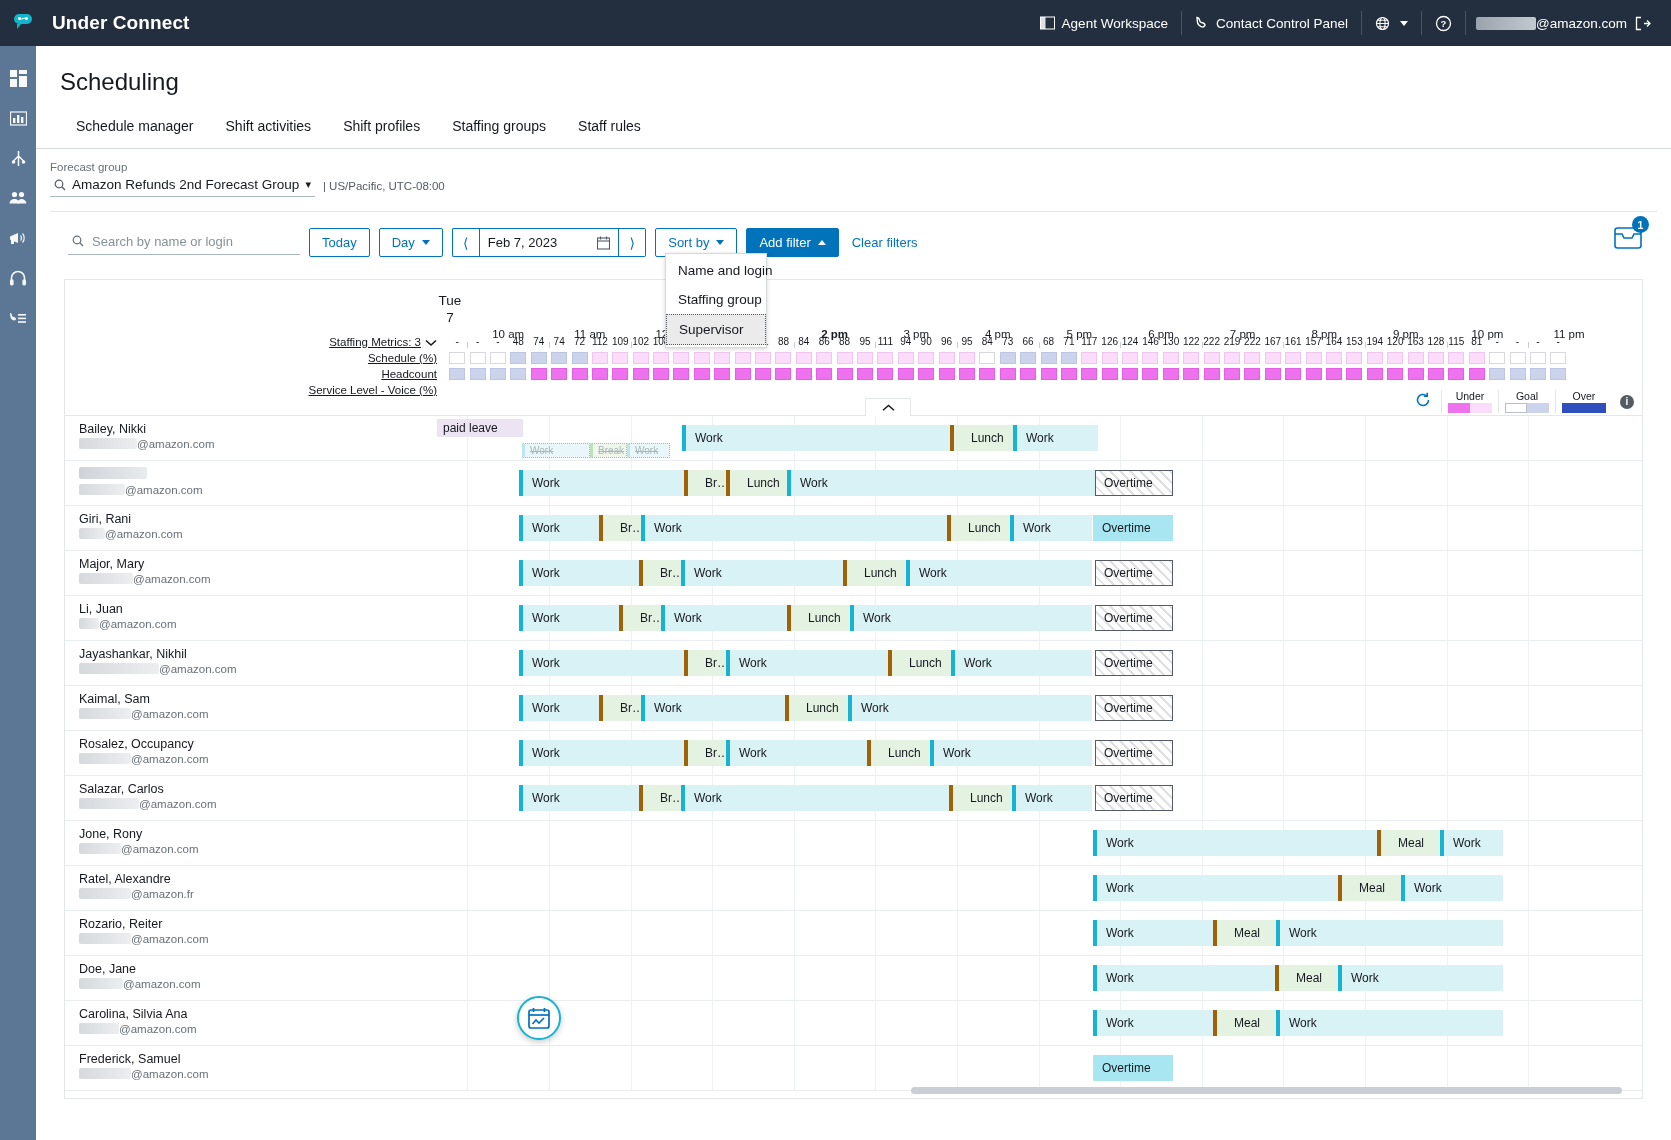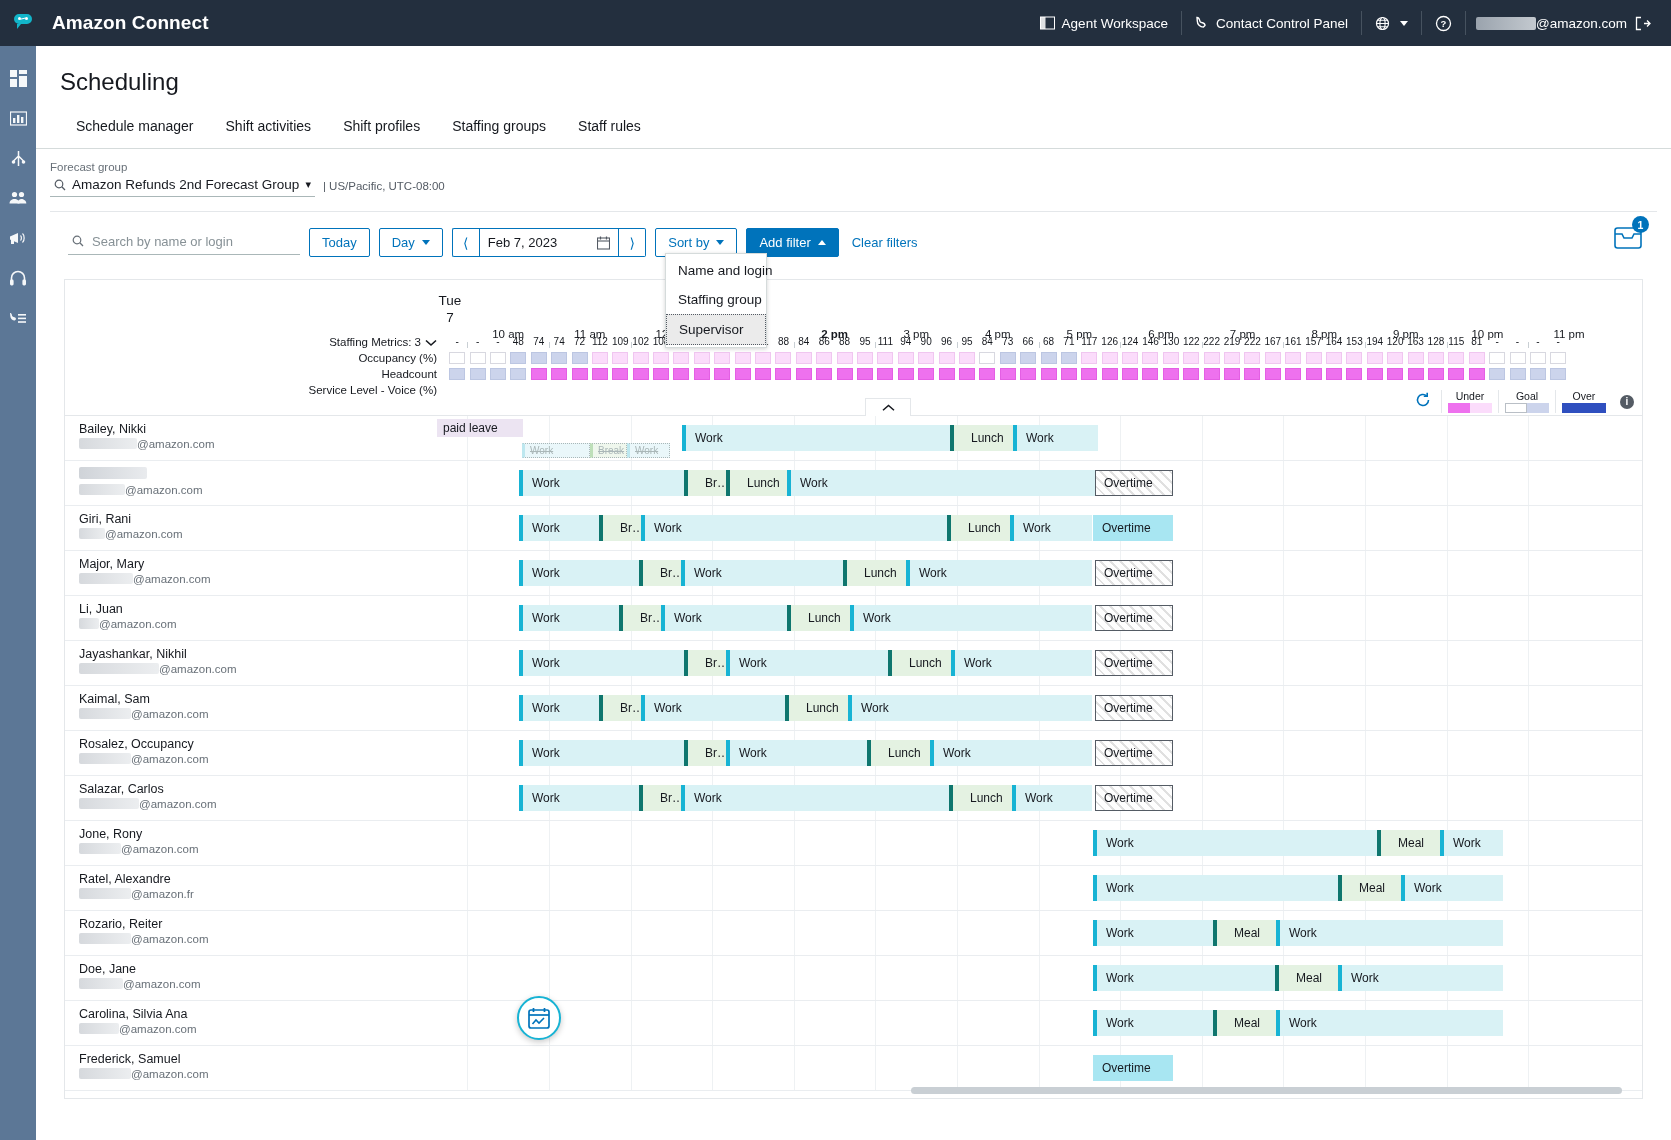--- a/index.html
+++ b/index.html
@@ -106,21 +106,21 @@
 
   
   .cal {
     margin:10px 14px 0 14px; border:1px solid #e4e7ea; background:#fff;
     position:relative; height:820px; overflow:hidden;
   }
   .cal-head { position:relative; height:136px; border-bottom:1px solid #e4e7ea;}
   .daylabel { position:absolute; left:355px; top:12px; text-align:center; width:60px; font-size:13.5px; line-height:17px; color:#16191f;}
 
   .metrics-labels { position:absolute; left:0; top:54px; width:382px; text-align:right; padding-right:10px;}
-  .ml { font-size:11.5px; color:#16191f; height:16px; line-height:16px;}
+  .ml { font-size:11.5px; color:#16191f; height:16px; line-height:16px;text-decoration:underline;}
   .ml.first { display:flex; justify-content:flex-end; align-items:center; gap:4px;}
 
   .hours { position:absolute; left:382px; top:48px; right:0; height:20px;}
   .hour-tick {
     position:absolute; top:0; font-size:11.5px; color:#16191f; transform:translateX(-50%);
   }
   .hour-line { position:absolute; top:14px; width:1px; height:6px; background:#c9cfd4;}
 
   .cells-row { position:absolute; left:382px; height:16px; display:flex; }
   .cell { width:20.4px; text-align:center; font-size:10px; color:#16191f; line-height:16px;}
@@ -154,21 +154,21 @@
   .who .em .rd { display:inline-block; height:11px; background:linear-gradient(90deg,#d6d9dd,#eceef0); border-radius:2px; vertical-align:-1px;}
   .who .nm .rd { display:inline-block; height:12px; width:68px; background:linear-gradient(90deg,#cfd3d8,#e9ebee); border-radius:2px;}
   .gutter { position:absolute; left:382px; right:0; top:0; bottom:0;}
   .vline { position:absolute; top:0; bottom:0; width:1px; background:#eef1f3;}
 
   .seg {
     position:absolute; height:26px; top:9px; display:flex; align-items:center;
     font-size:12px; color:#16191f; padding-left:9px; white-space:nowrap; overflow:hidden;
   }
   .seg.work { background:#d9f2f5; border-left:4px solid #17b3d4;}
-  .seg.meal { background:#e4f2e2; border-left:4px solid #0f766e;padding-left:17px;}
+  .seg.meal { background:#e4f2e2; border-left:4px solid #a16207;padding-left:17px;}
   .seg.ot {
     background:#ebebeb; border:1px solid #545b64; color:#16191f; padding-left:8px;
     background-image:repeating-linear-gradient(45deg, rgba(255,255,255,.95) 0 5px, #e0e0e0 5px 7px);
   }
   .seg.ot-filled { background:#a8e6f2; border-left:4px solid #17b3d4; border:none; color:#16191f;}
   .seg.leave { background:#ece4f2; border:none; top:3px; height:18px; font-size:12px; padding-left:6px;}
   .seg.ghost {
     background:#eaf7fa; border:1px dotted #aab7b8; border-left:3px solid #bde7ef;
     top:27px; height:15px; font-size:10px; color:#aab7b8; text-decoration:line-through; padding-left:5px;
   }
@@ -188,21 +188,21 @@
 
 <div class="topbar">
   <div class="logo-cell">
     <svg width="26" height="26" viewBox="0 0 26 26" aria-hidden="true">
       <path d="M4 9a5 5 0 0 1 5-5h8a5 5 0 0 1 0 10H11l-4 5v-5H9A5 5 0 0 1 4 9z" fill="#12b5c9"></path>
       <circle cx="9.5" cy="8.5" r="1.5" fill="#fff"></circle>
       <circle cx="16.5" cy="8.5" r="1.5" fill="#fff"></circle>
       <path d="M10.5 9.2 15.5 8" stroke="#fff" stroke-width="1" fill="none"></path>
     </svg>
   </div>
-  <div class="brand">Amazon Connect</div>
+  <div class="brand">Under Connect</div>
 
   <div class="topbar-right">
     <div class="tb-item">
       <svg width="15" height="14" viewBox="0 0 15 14">
         <rect x="0.5" y="1" width="14" height="12" fill="none" stroke="#fff"></rect>
         <rect x="0.5" y="1" width="5" height="12" fill="#fff" opacity=".85"></rect>
       </svg>
       <span>Agent Workspace</span>
     </div>
     <div class="tb-sep"></div>
@@ -390,21 +390,21 @@
           <div>7</div>
         </div>
 
         <div class="metrics-labels">
           <div class="ml first">
             <span>Staffing Metrics: 3</span>
             <svg width="12" height="9" viewBox="0 0 12 9">
               <path d="M1 2.5 6 7l5-4.5" stroke="#16191f" stroke-width="1.6" fill="none"></path>
             </svg>
           </div>
-          <div class="ml">Occupancy (%)</div>
+          <div class="ml">Schedule (%)</div>
           <div class="ml">Headcount</div>
           <div class="ml">Service Level - Voice (%)</div>
         </div>
 
         <div class="hours">
             <div class="hour-tick" style="left: 61.2px;">10 am</div>
             <div class="hour-line" style="left: 20.4px;"></div>
             <div class="hour-tick" style="left: 142.8px;">11 am</div>
             <div class="hour-line" style="left: 102px;"></div>
             <div class="hour-tick" style="left: 224.4px;">12 pm</div>

